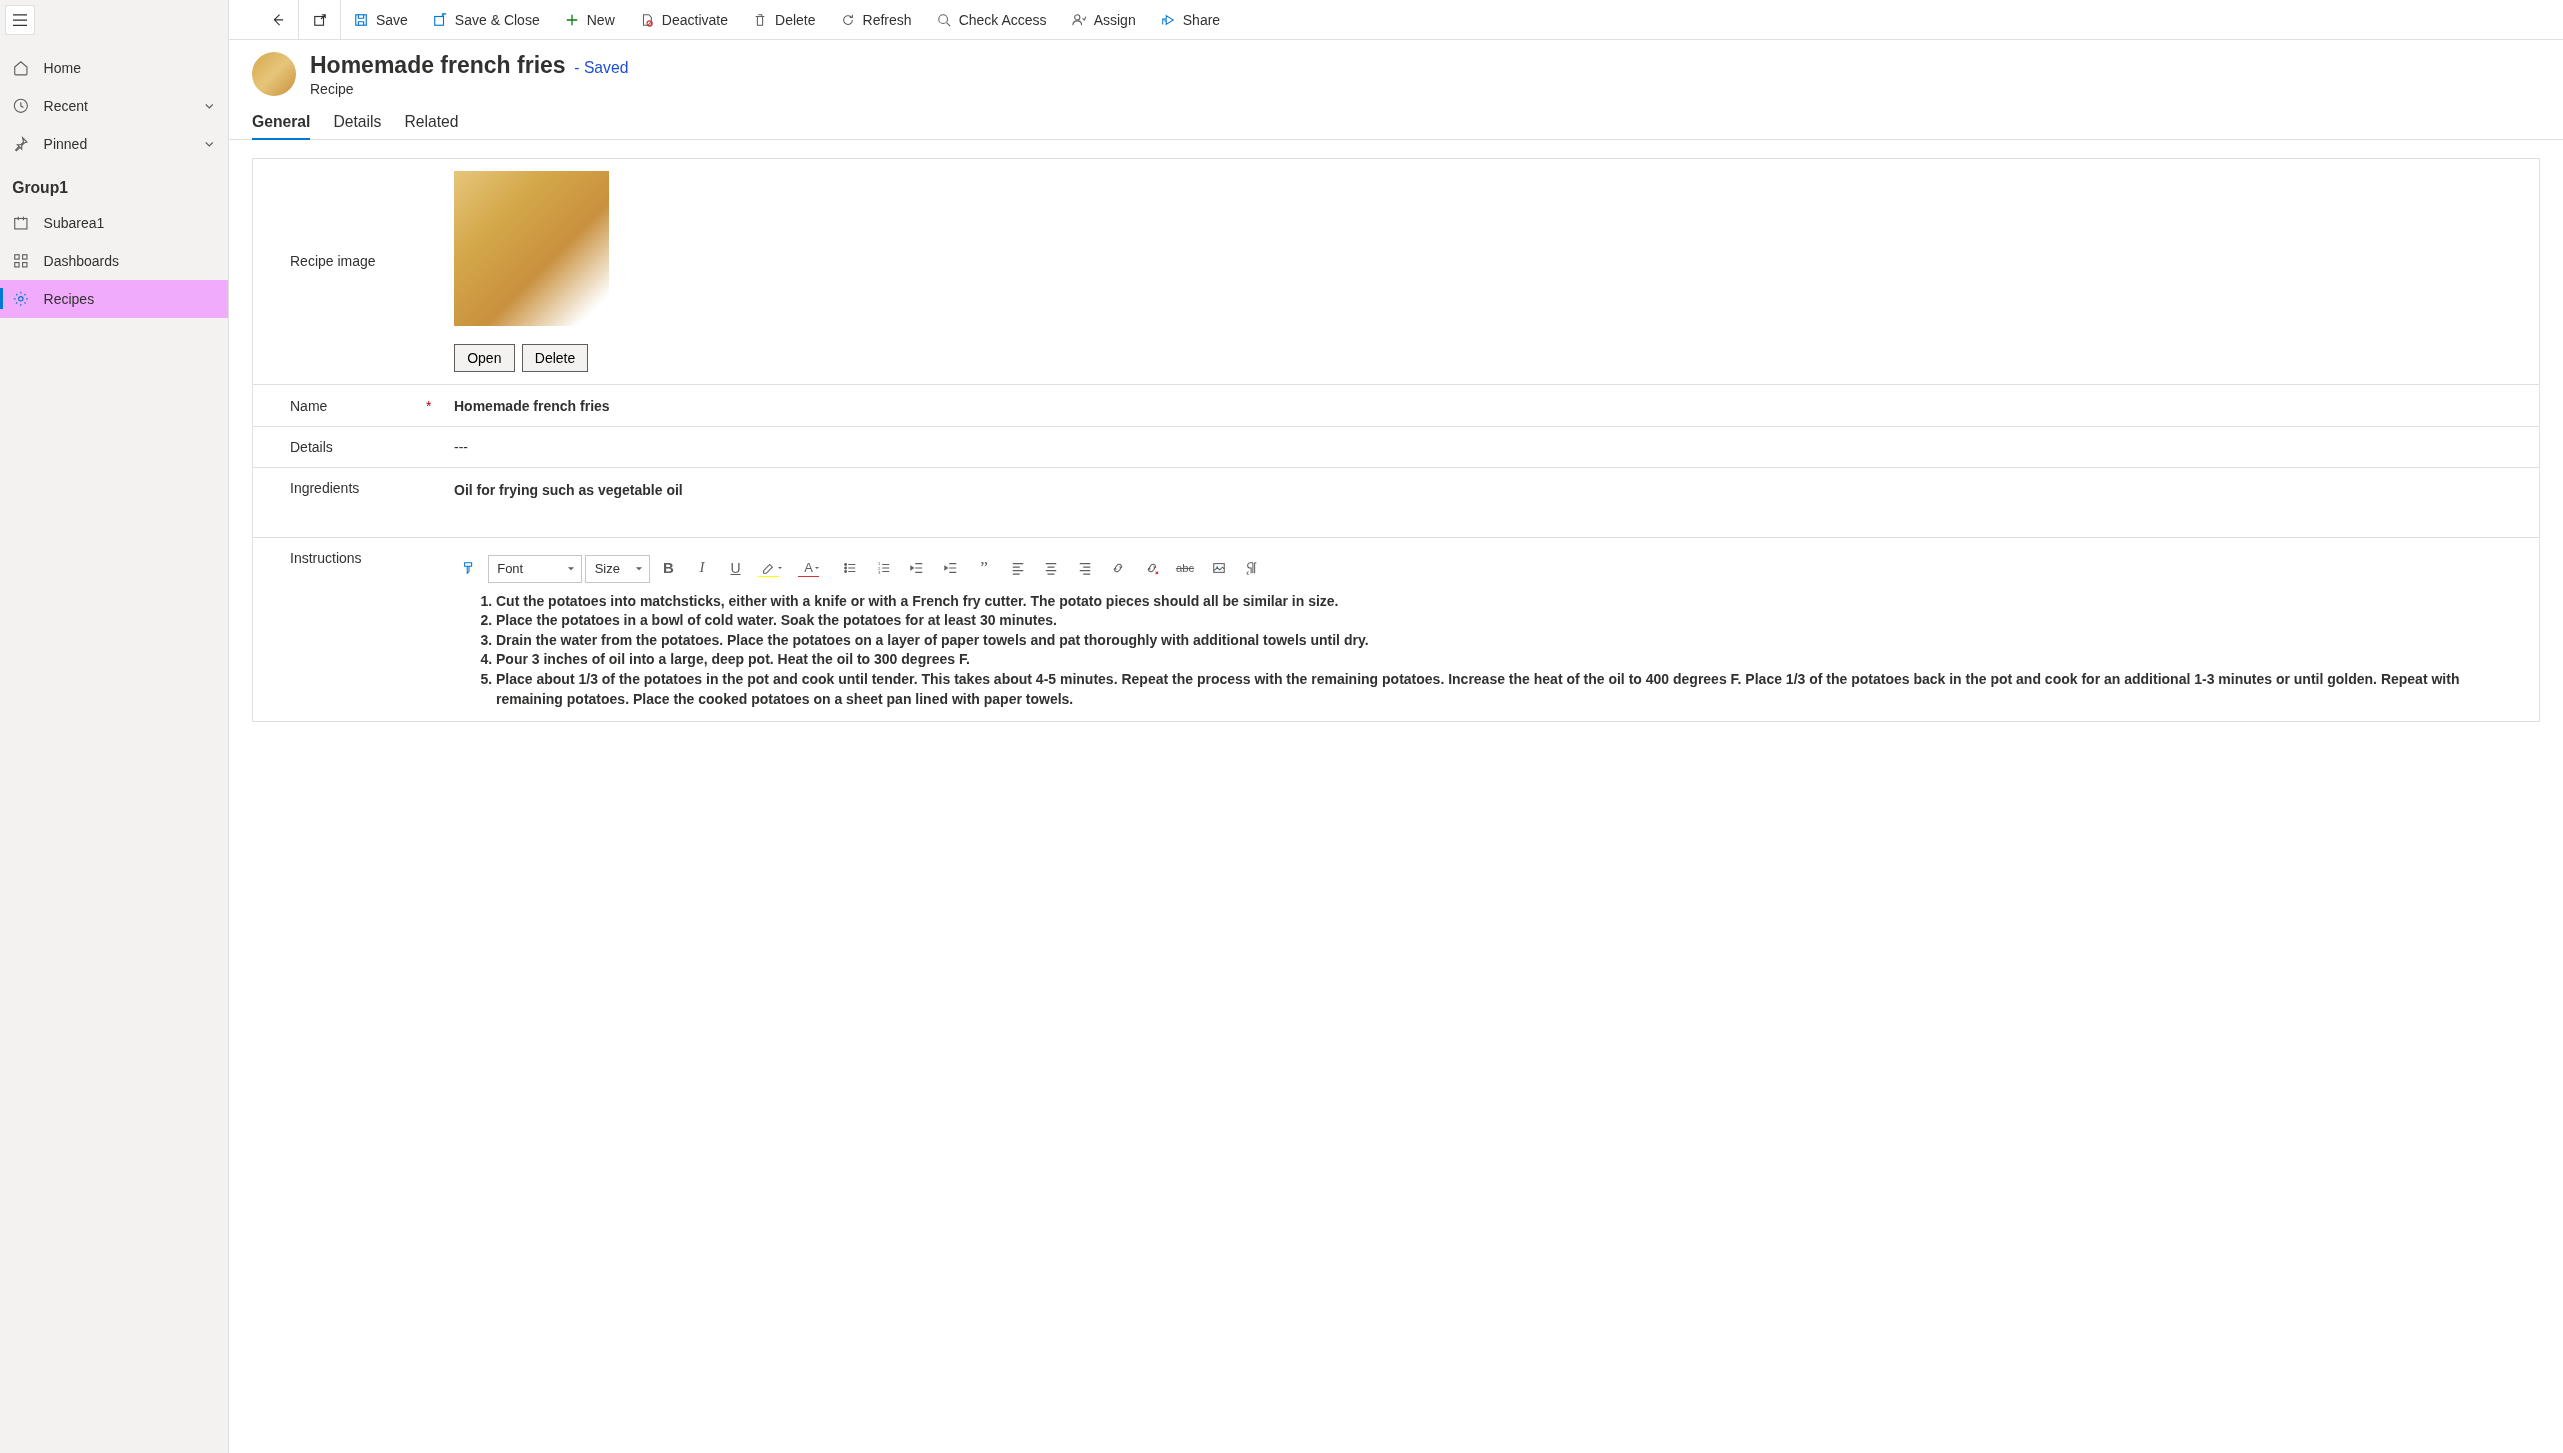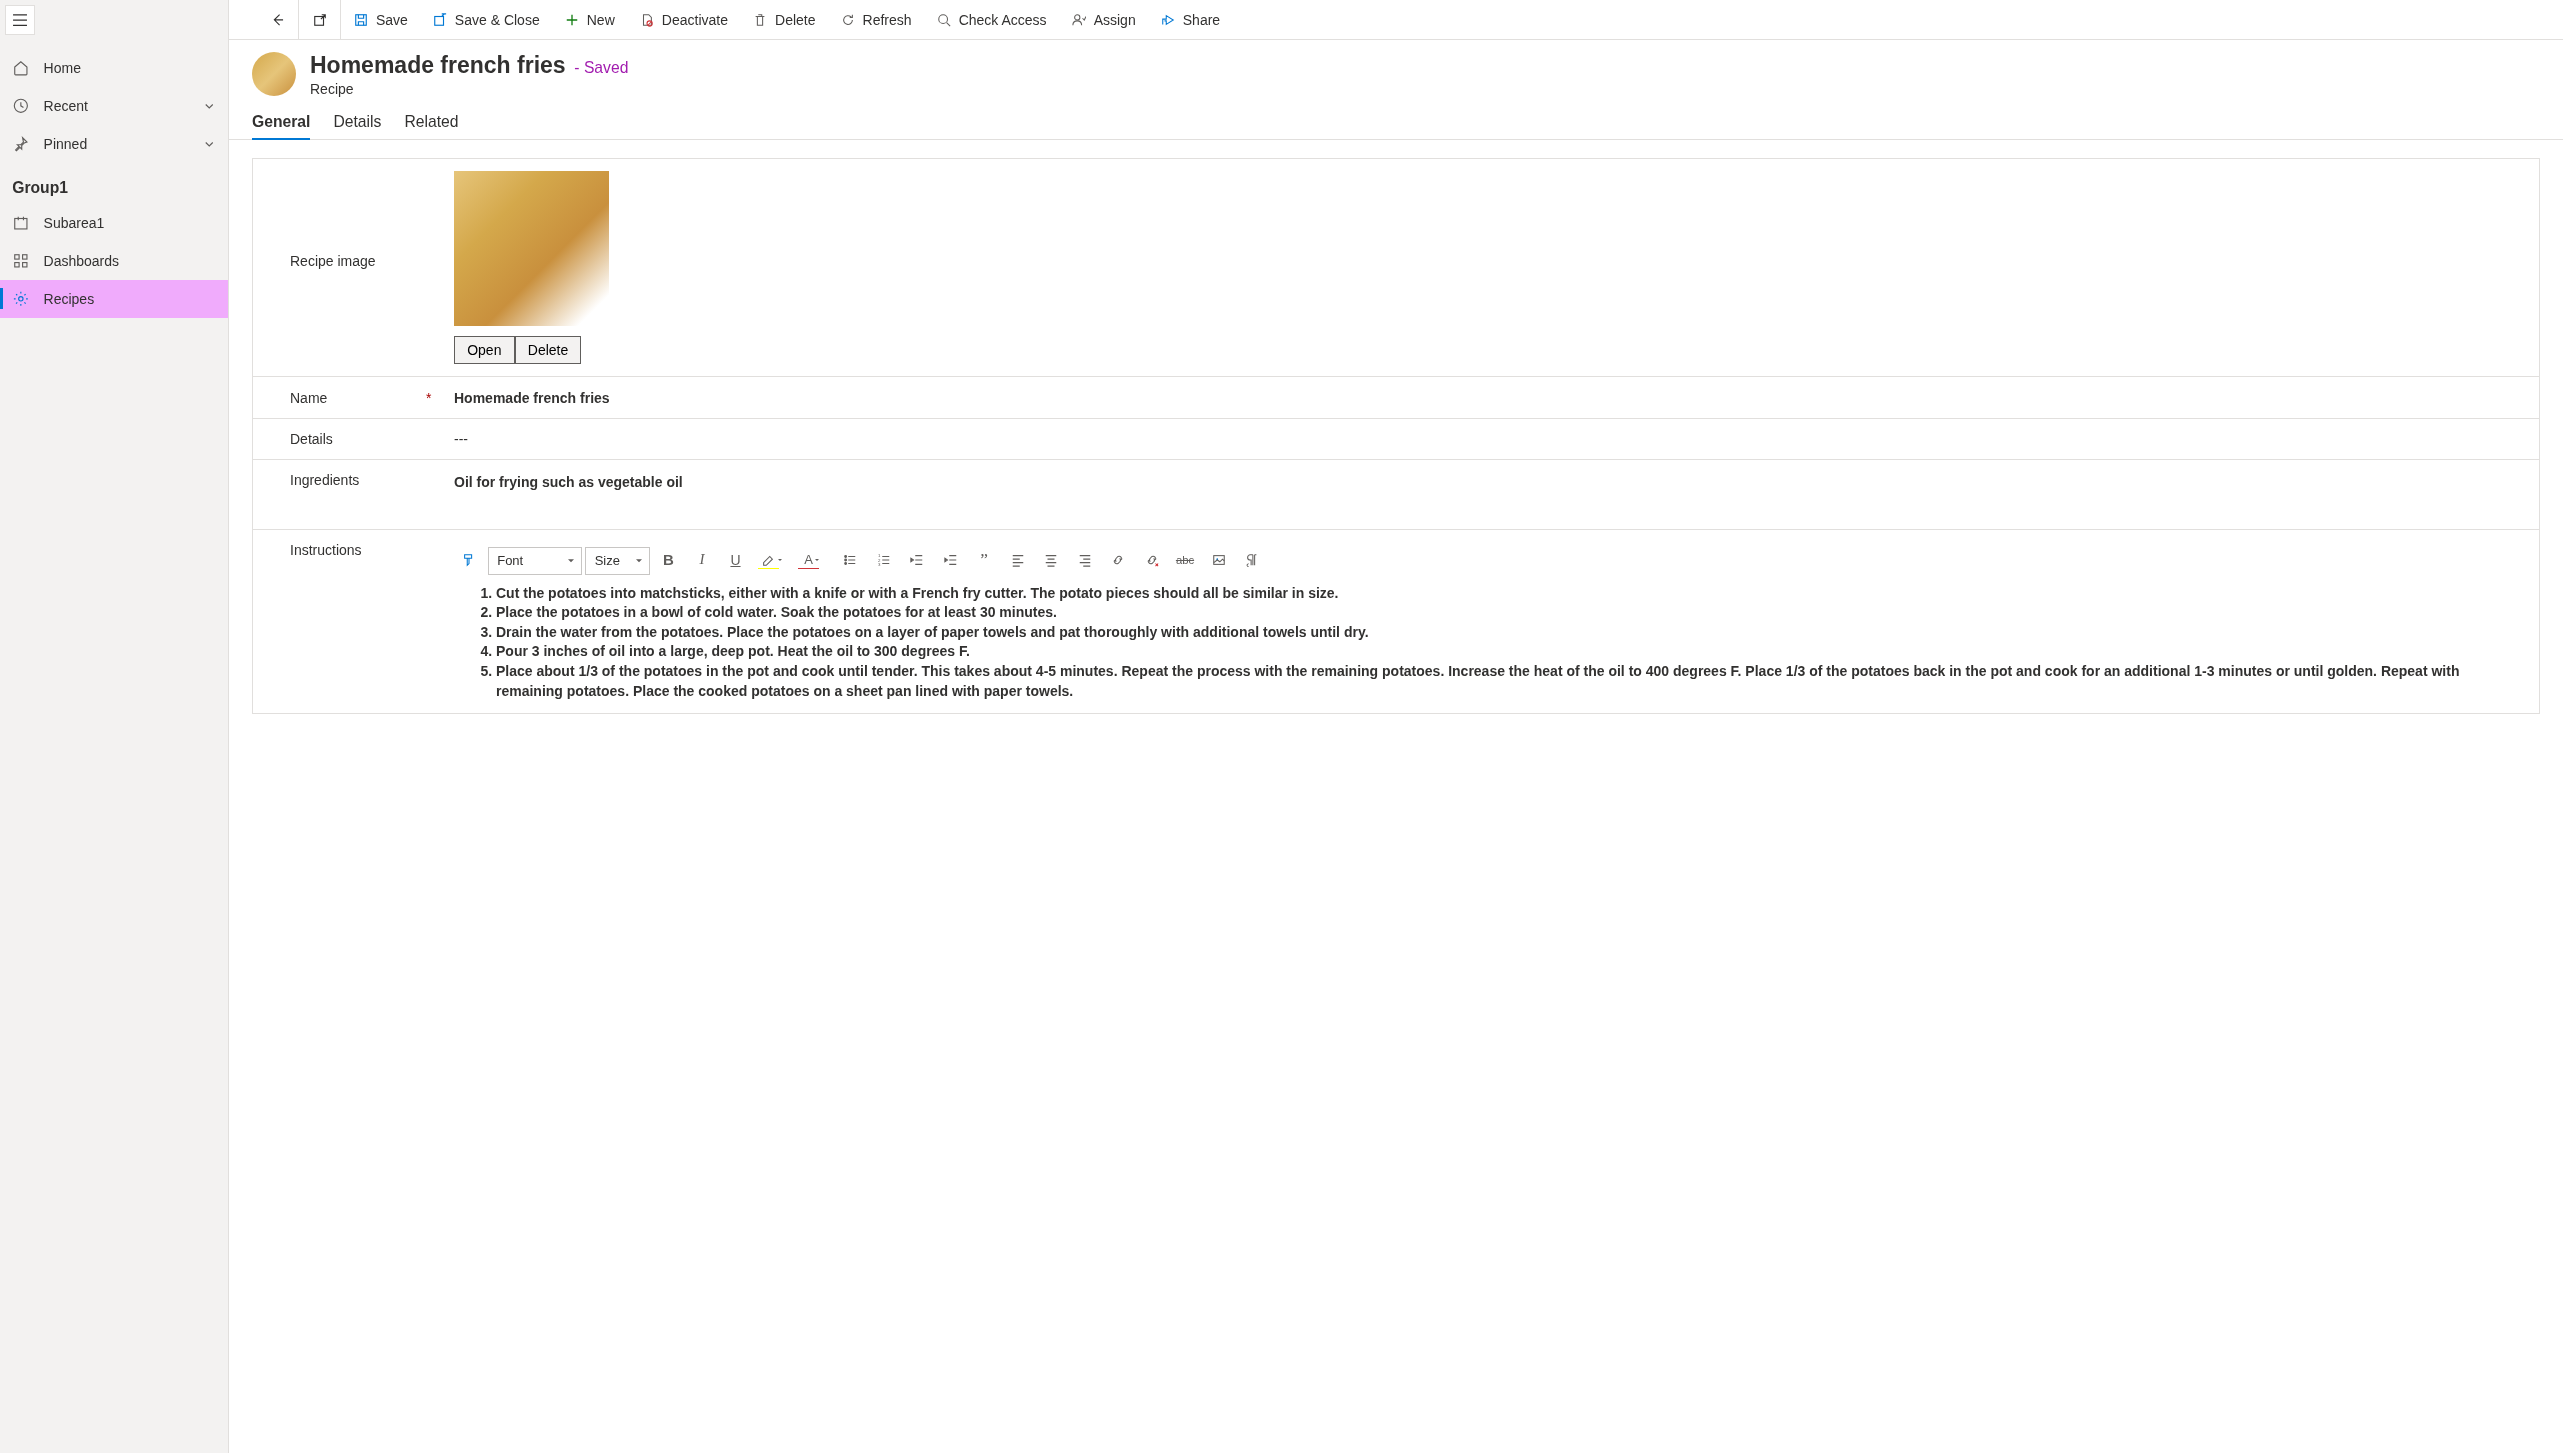--- a/index.html
+++ b/index.html
@@ -29,21 +29,21 @@
     .cmd-items { display: flex; align-items: stretch; }
     .cmd-item { display: flex; align-items: center; padding: 0 12.2px; cursor: pointer; font-size: 14px; gap: 7px; }
     .cmd-icon { width: 15.7px; height: 15.7px; display: flex; align-items: center; justify-content: center; }
     
     
     .header { padding: 12.2px 23px 0 23px; display: flex; align-items: flex-start; gap: 14px; }
     .header-thumb { width: 44px; height: 44px; border-radius: 50%; background: linear-gradient(135deg, #d4a84b, #e6c57a, #c9903d); flex-shrink: 0; }
     .header-text { display: flex; flex-direction: column; }
     .header-title-row { display: flex; align-items: baseline; gap: 8.7px; }
     .header-title { font-size: 23px; font-weight: 600; }
-    .header-status { font-size: 15.7px; color: #a21caf; }
+    .header-status { font-size: 15.7px; color: #1d4ed8; }
     .header-sub { font-size: 14px; margin-top: 1.7px; }
     
     
     .tabs { display: flex; gap: 23px; padding: 15.7px 23px 0 23px; border-bottom: 0.9px solid #e1dfdd; }
     .tab { font-size: 15.7px; padding-bottom: 8.7px; cursor: pointer; position: relative; }
     .tab.active { font-weight: 600; }
     .tab.active::after { content: ""; position: absolute; left: 0; right: 0; bottom: -0.9px; height: 2.6px; background: #0078d4; }
     
     
     .form-wrap { padding: 17.4px 23px; overflow-y: auto; flex: 1; }
@@ -51,21 +51,21 @@
     .form-row { display: flex; border-bottom: 0.9px solid #e1dfdd; padding: 7px 0; }
     .form-row:last-child { border-bottom: none; }
     .form-label-col { width: 201px; padding: 5.2px 17.4px 5.2px 37px; font-size: 14px; display: flex; align-items: flex-start; flex-shrink: 0; }
     .form-label-inner { display: flex; align-items: flex-start; width: 100%; }
     .req { color: #a80000; margin-left: auto; padding-right: 5.2px; }
     .form-value-col { flex: 1; padding: 5.2px 17.4px 5.2px 0; font-size: 14px; }
     .form-value-col.bold { font-weight: 600; }
     .img-row .form-label-col { padding-top: 87px; }
     
     .recipe-img { width: 155px; height: 155px; background: linear-gradient(135deg, #e6c57a 0%, #d4a84b 30%, #c9903d 60%, #fff 90%); display: block; }
-    .img-btns { display: flex; margin-top: 10px; }
+    .img-btns { display: flex; gap: 7px; margin-top: 18px; }
     .img-btn { border: 0.9px solid #605e5c; background: #f3f2f1; padding: 5.2px 12.2px; font-size: 14px; cursor: pointer; font-family: inherit; }
     
     .ingredients-text { font-weight: 600; line-height: 1.5; height: 44px; overflow: hidden; }
     
     
     .rt-toolbar { display: flex; gap: 3.5px; padding: 5.2px 0 8.7px 0; flex-wrap: wrap; }
     .rt-btn { width: 30px; height: 26px; display: flex; align-items: center; justify-content: center; cursor: pointer; color: #605e5c; border-radius: 1.7px; position: relative; }
     .rt-select { border: 0.9px solid #c8c6c4; height: 28px; padding: 0 21px 0 8.7px; font-size: 13px; background: #fff; font-family: inherit; display: flex; align-items: center; cursor: pointer; position: relative; }
     .rt-select.font { width: 94px; }
     .rt-select.size { width: 65px; }

